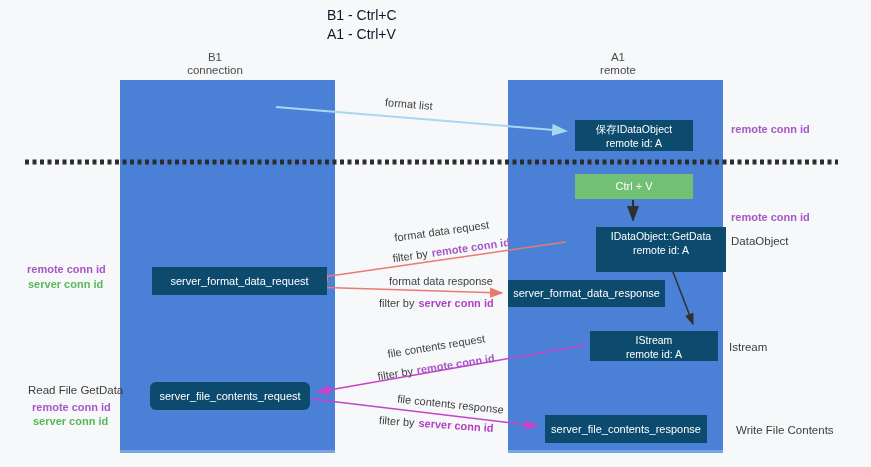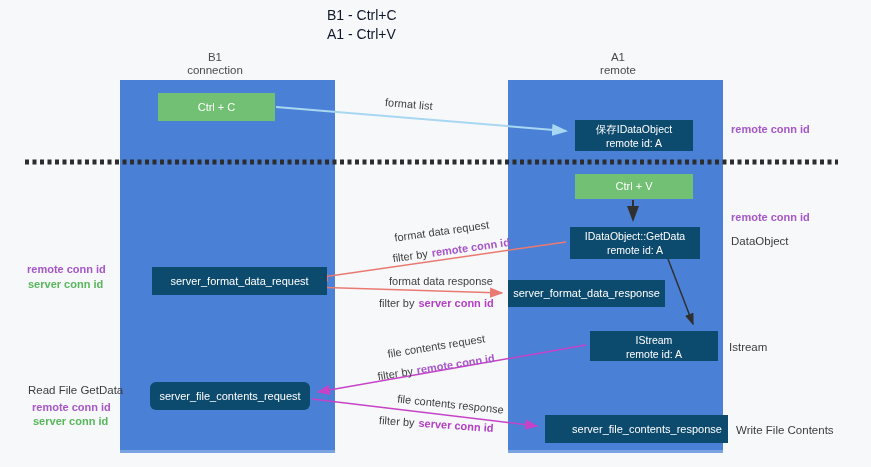--- a/index.html
+++ b/index.html
@@ -92,36 +92,33 @@
 
     <line x1="310" y1="287" x2="502" y2="293" stroke="#e97a72" stroke-width="1.5" marker-end="url(#m-salmon)"></line>
 
     <line x1="668" y1="259" x2="693" y2="324" stroke="#303030" stroke-width="1.5" marker-end="url(#m-black)"></line>
 
     <line x1="586" y1="345" x2="318" y2="392" stroke="#c643c8" stroke-width="1.5" marker-end="url(#m-magenta)"></line>
 
     <line x1="312" y1="399" x2="537" y2="426" stroke="#c643c8" stroke-width="1.5" marker-end="url(#m-magenta)"></line>
   </svg>
 
-  <div class="node green" style="left:158px;top:93px;width:117px;height:28px;line-height:28px;">
-    <span>Ctrl + C</span>
-  </div>
 
   <div class="node orange" style="left:575px;top:120px;width:118px;height:31px;">
     <div class="two-line">
       <div>保存IDataObject</div>
       <div>remote id: A</div>
     </div>
   </div>
 
   <div class="node green" style="left:575px;top:174px;width:118px;height:25px;line-height:25px;">
     <span>Ctrl + V</span>
   </div>
 
-  <div class="node orange" style="left:570px;top:227px;width:130px;height:32px;">
+  <div class="node orange" style="left:596px;top:227px;width:130px;height:45px;">
     <div class="two-line">
       <div>IDataObject::GetData</div>
       <div>remote id: A</div>
     </div>
   </div>
 
   <div class="node orange" style="left:152px;top:267px;width:175px;height:28px;line-height:28px;">
     <span>server_format_data_request</span>
   </div>
 
@@ -133,21 +130,21 @@
     <div class="two-line">
       <div>IStream</div>
       <div>remote id: A</div>
     </div>
   </div>
 
   <div class="node orange" style="left:150px;top:382px;width:160px;height:28px;line-height:28px;border-radius:6px;">
     <span>server_file_contents_request</span>
   </div>
 
-  <div class="node orange" style="left:545px;top:415px;width:162px;height:28px;line-height:28px;padding-left:21px;">
+  <div class="node orange" style="left:545px;top:415px;width:162px;height:28px;line-height:28px;">
     <span>server_file_contents_response</span>
   </div>
 
   <div class="ann purple" style="left:731px;top:123px;">remote conn id</div>
   <div class="ann purple" style="left:731px;top:211px;">remote conn id</div>
   <div class="ann black" style="left:731px;top:235px;">DataObject</div>
   <div class="ann black" style="left:729px;top:341px;">Istream</div>
   <div class="ann black" style="left:736px;top:424px;">Write File Contents</div>
 
   <div class="ann purple" style="left:27px;top:263px;">remote conn id</div>

